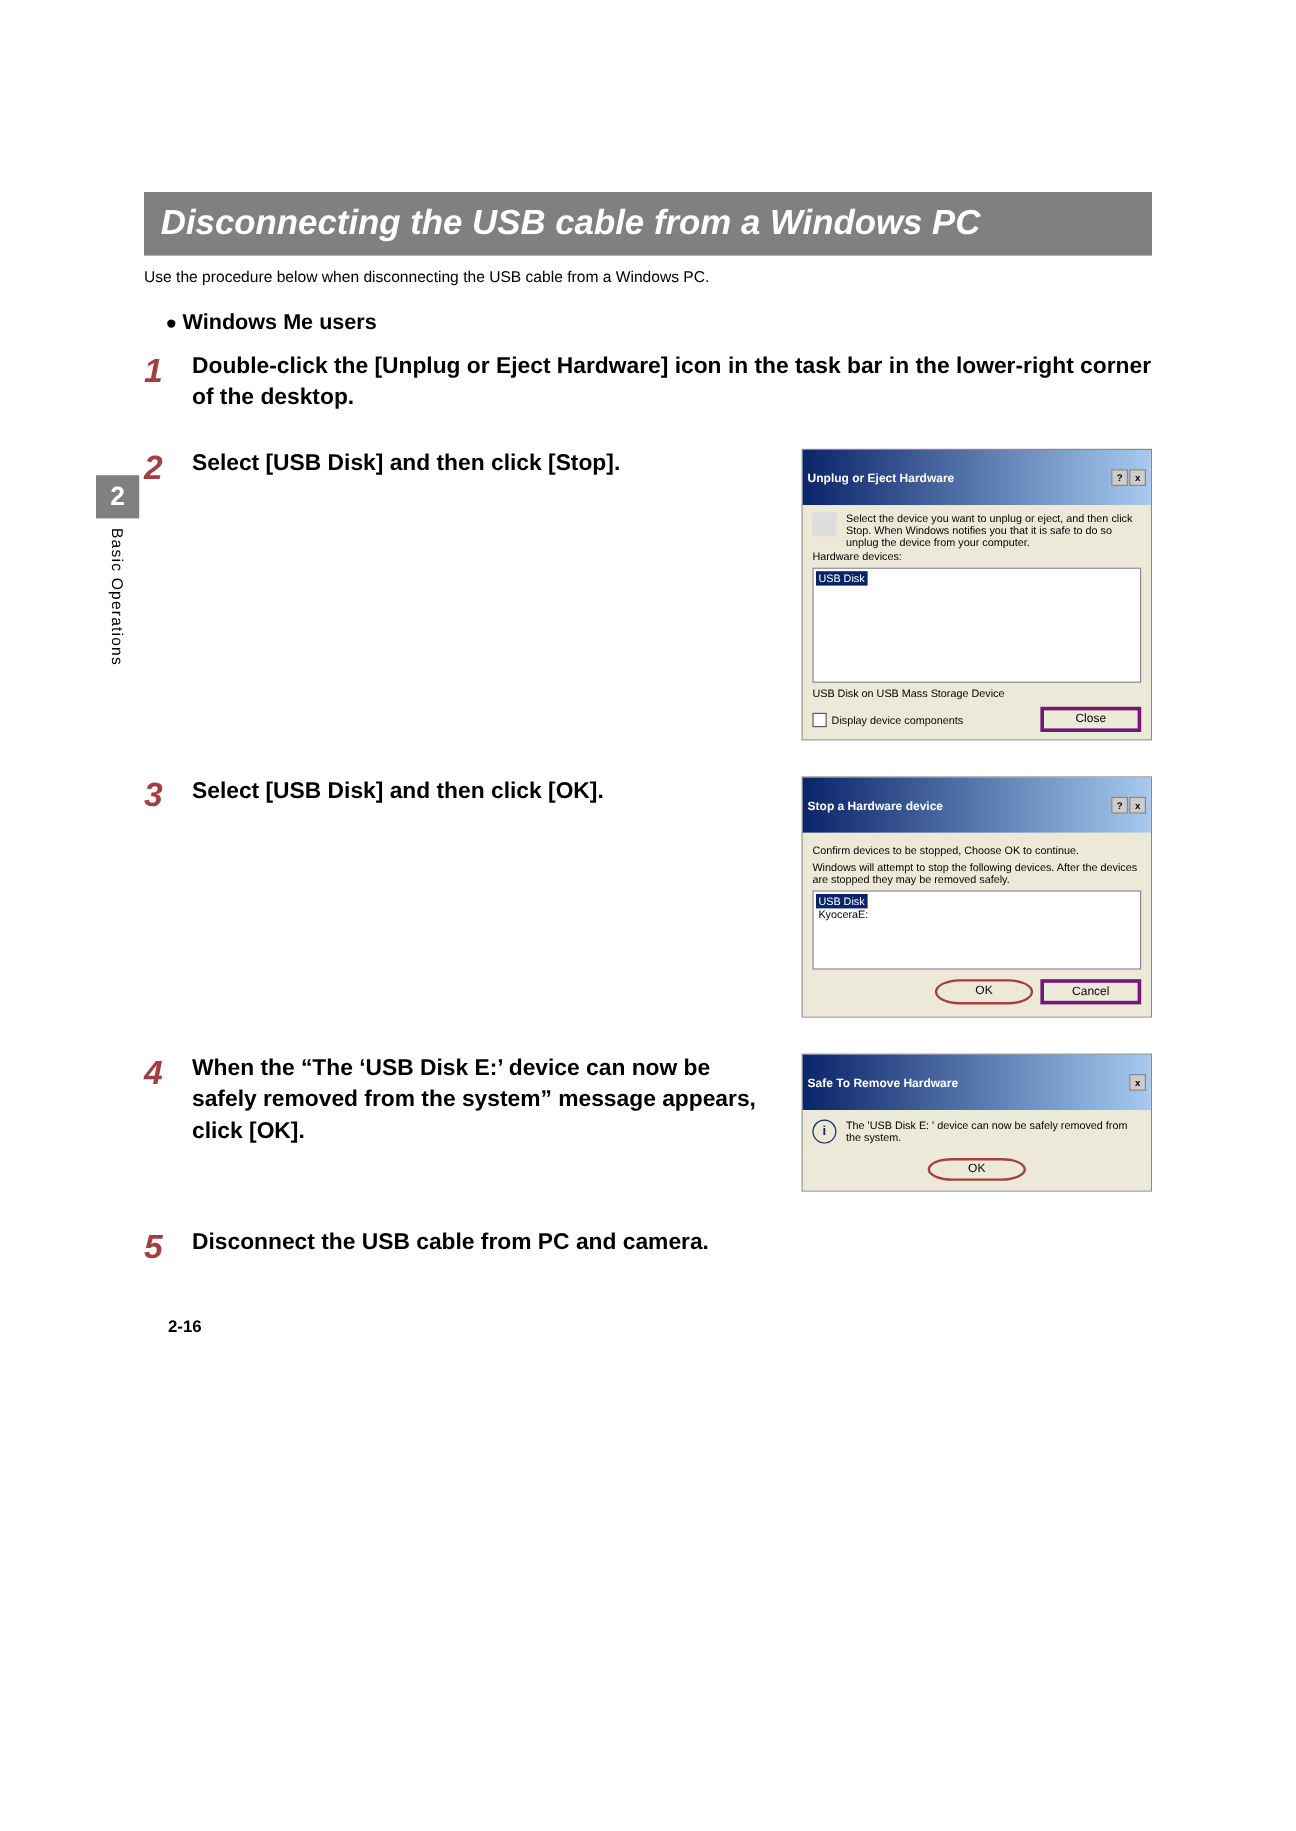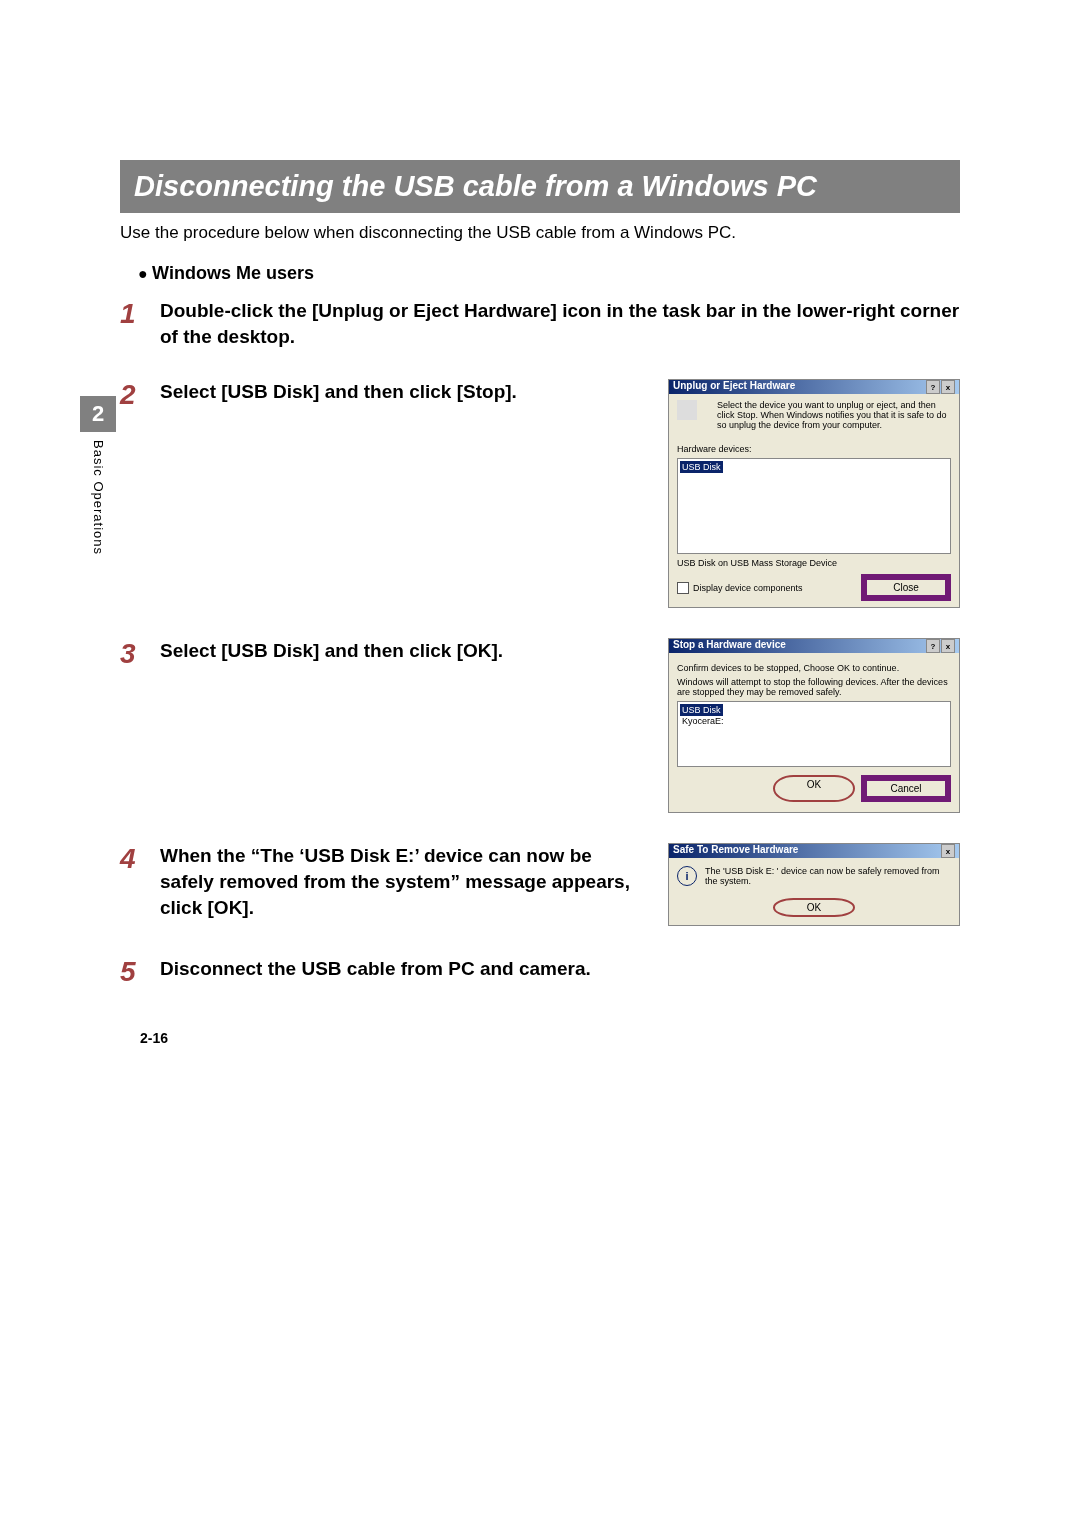--- a/index.html
+++ b/index.html
@@ -16,21 +16,21 @@
   .section-header {
     background: #808080;
     color: #fff;
     font-size: 29px;
     font-weight: bold;
     padding: 10px 14px;
     font-style: italic;
     margin-bottom: 10px;
   }
   .intro {
-    font-size: 17px;
+    font-size: 13px;
     margin: 10px 0 20px 0;
   }
   .subhead {
     font-size: 18px;
     font-weight: bold;
     margin: 10px 0 14px 18px;
   }
   .subhead::before {
     content: "● ";
     font-size: 16px;
@@ -147,24 +147,24 @@
 
   .shot-unplug {
     width: 290px;
     padding: 0;
   }
   .dlg-title {
     background: linear-gradient(to right, #0a246a, #a6caf0);
     color: #fff;
     font-size: 10px;
     font-weight: bold;
-    padding: 0 4px;
+    padding: 16px 4px;
     display: flex;
     justify-content: space-between;
-    align-items: flex-start;
+    align-items: flex-end;
   }
   .dlg-title-btns {
     display: flex;
     gap: 1px;
   }
   .dlg-btn-sm {
     background: #ccc;
     border: 1px solid #888;
     width: 12px;
     height: 12px;
@@ -175,22 +175,22 @@
     color: #000;
   }
   .dlg-body {
     padding: 6px 8px;
     background: #ece9d8;
     font-size: 9px;
     color: #000;
   }
   .dlg-msg {
     display: flex;
-    gap: 20px;
-    margin-bottom: 14px;
+    gap: 8px;
+    margin-bottom: 2px;
   }
   .dlg-msg-icon {
     width: 20px;
     height: 20px;
     background: #ddd;
     flex-shrink: 0;
   }
   .dlg-list {
     background: #fff;
     border: 1px solid #888;
@@ -214,21 +214,21 @@
     font-size: 9px;
     margin: 4px 0;
   }
   .dlg-btns {
     display: flex;
     justify-content: flex-end;
     gap: 6px;
     padding: 4px 0;
   }
   .dlg-btn {
-    border: 6px solid #701a75;
+    border: 3px solid #701a75;
     background: #ece9d8;
     font-size: 10px;
     padding: 2px 14px;
     min-width: 50px;
     text-align: center;
   }
   .dlg-btn.oval {
     border: 2px solid #a04040;
     border-radius: 50%/100%;
   }

